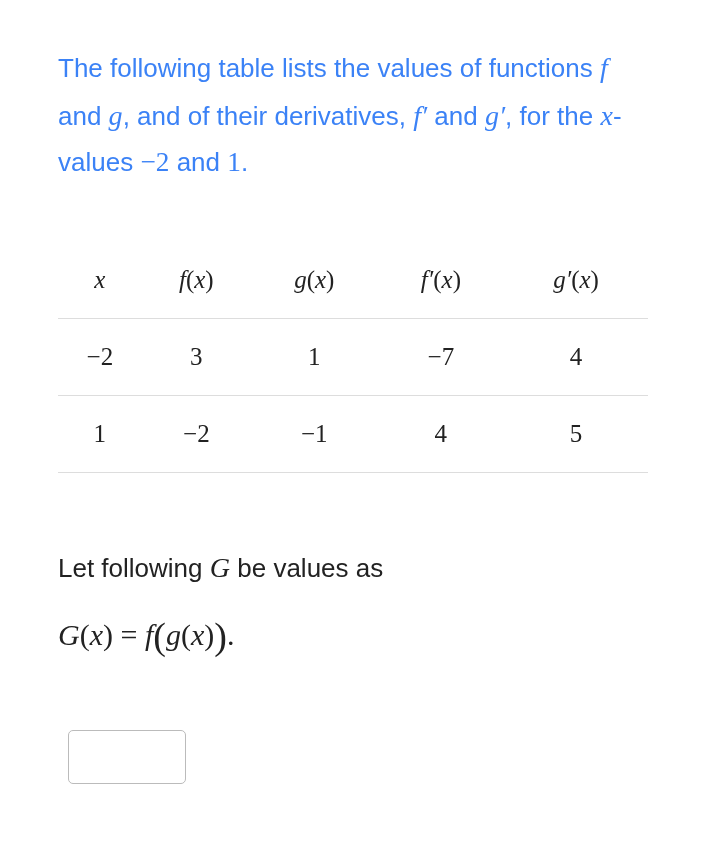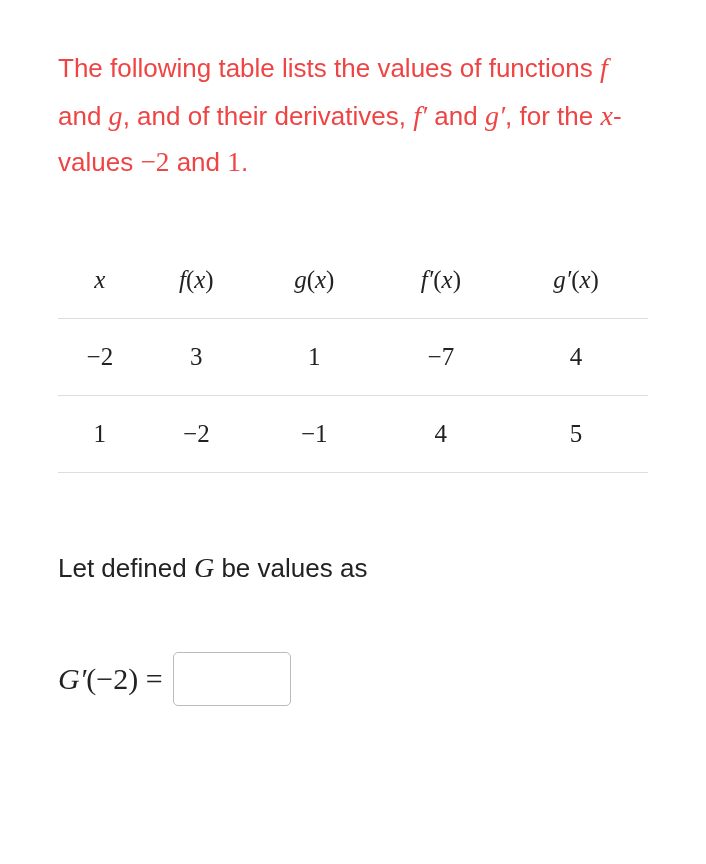--- a/index.html
+++ b/index.html
@@ -12,21 +12,21 @@
       background: #fff;
       width: 706px;
       height: 864px;
       padding: 44px 58px;
       color: #222;
     }
     .intro {
       font-size: 26px;
       line-height: 1.7;
       margin-bottom: 56px;
-      color: #ef4444;
+      color: #3b82f6;
     }
     .mathit {
       font-family: 'Times New Roman', Times, serif;
       font-style: italic;
       font-size: 1.08em;
     }
     .mathrm {
       font-family: 'Times New Roman', Times, serif;
       font-size: 1.05em;
     }
@@ -118,19 +118,21 @@
       <td>1</td>
       <td><span class="minus">−2</span></td>
       <td><span class="minus">−1</span></td>
       <td>4</td>
       <td>5</td>
     </tr>
   </tbody>
 </table>
 
 <div class="define">
-  <span>Let defined </span><span class="mathit">G</span><span> be values as</span>
+  <span>Let following </span><span class="mathit">G</span><span> be values as</span>
+  <span class="formula">
+    <span style="font-style:italic">G</span>(<span style="font-style:italic">x</span>) = <span style="font-style:italic">f</span><span class="big">(</span><span style="font-style:italic">g</span>(<span style="font-style:italic">x</span>)<span class="big">)</span><span>.</span>
+  </span>
 </div>
 
 <div class="answer-row">
-  <span><span style="font-style:italic">G′</span>(−2) =</span>
   <input type="text" class="answer-input" value="" style="">
 </div>
 
 </body></html>

